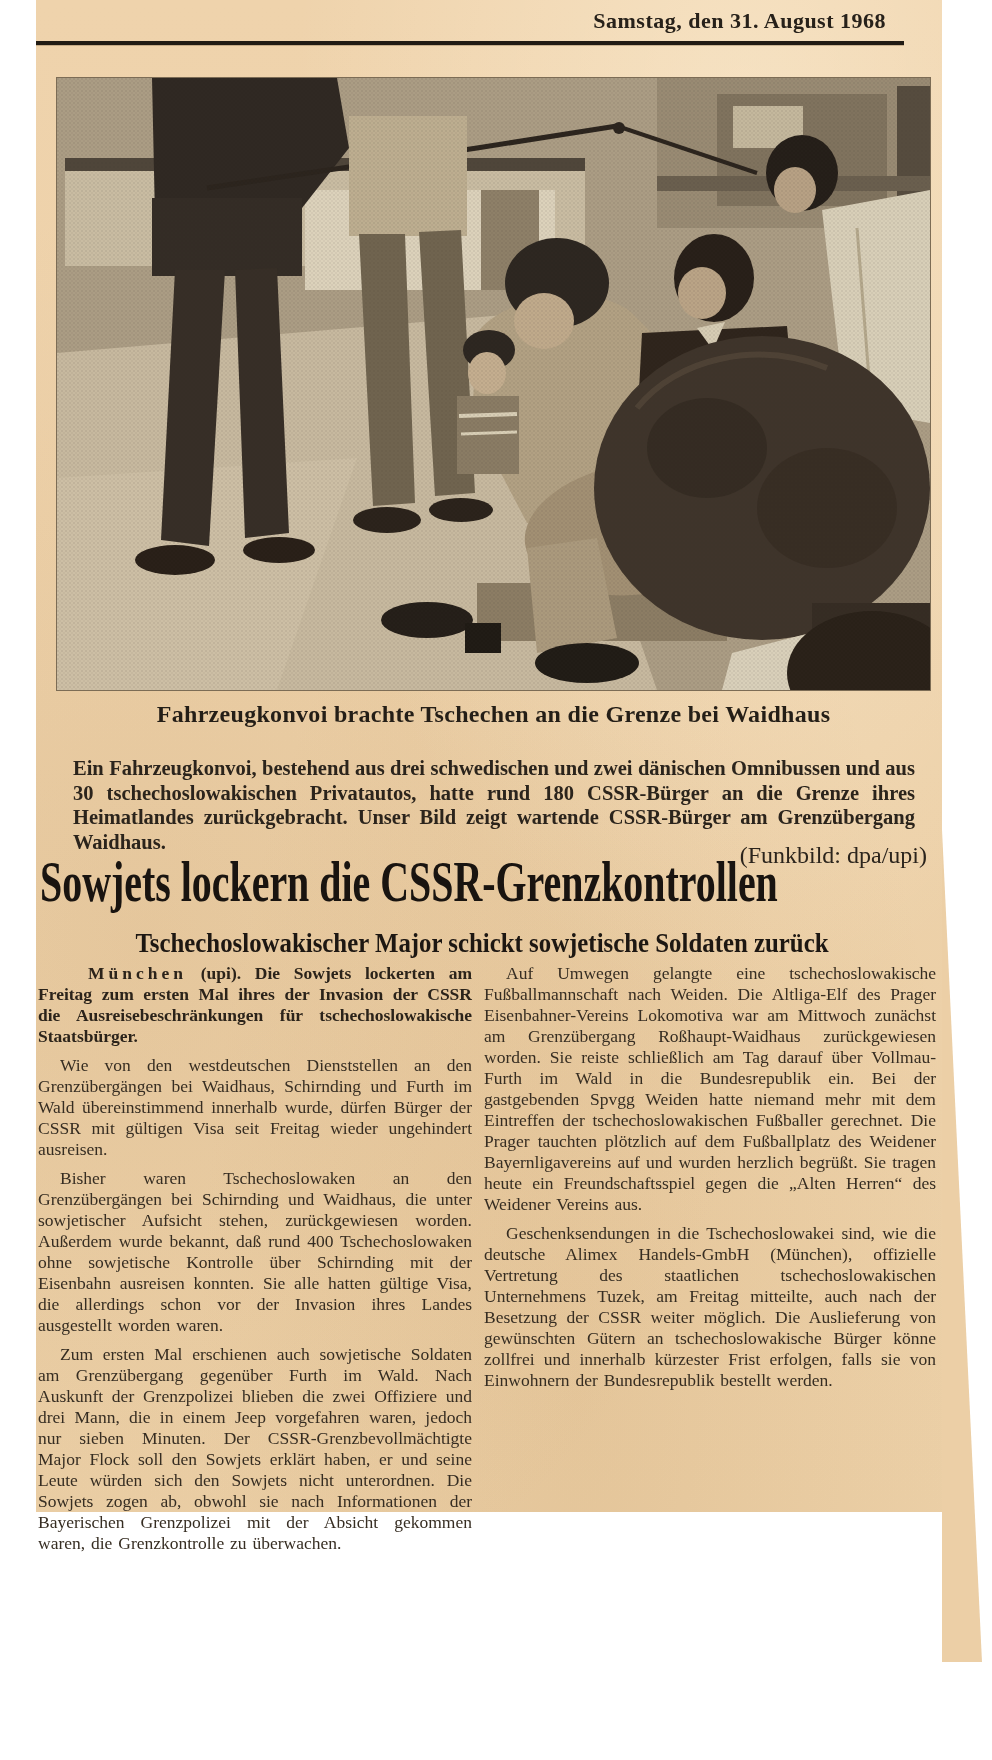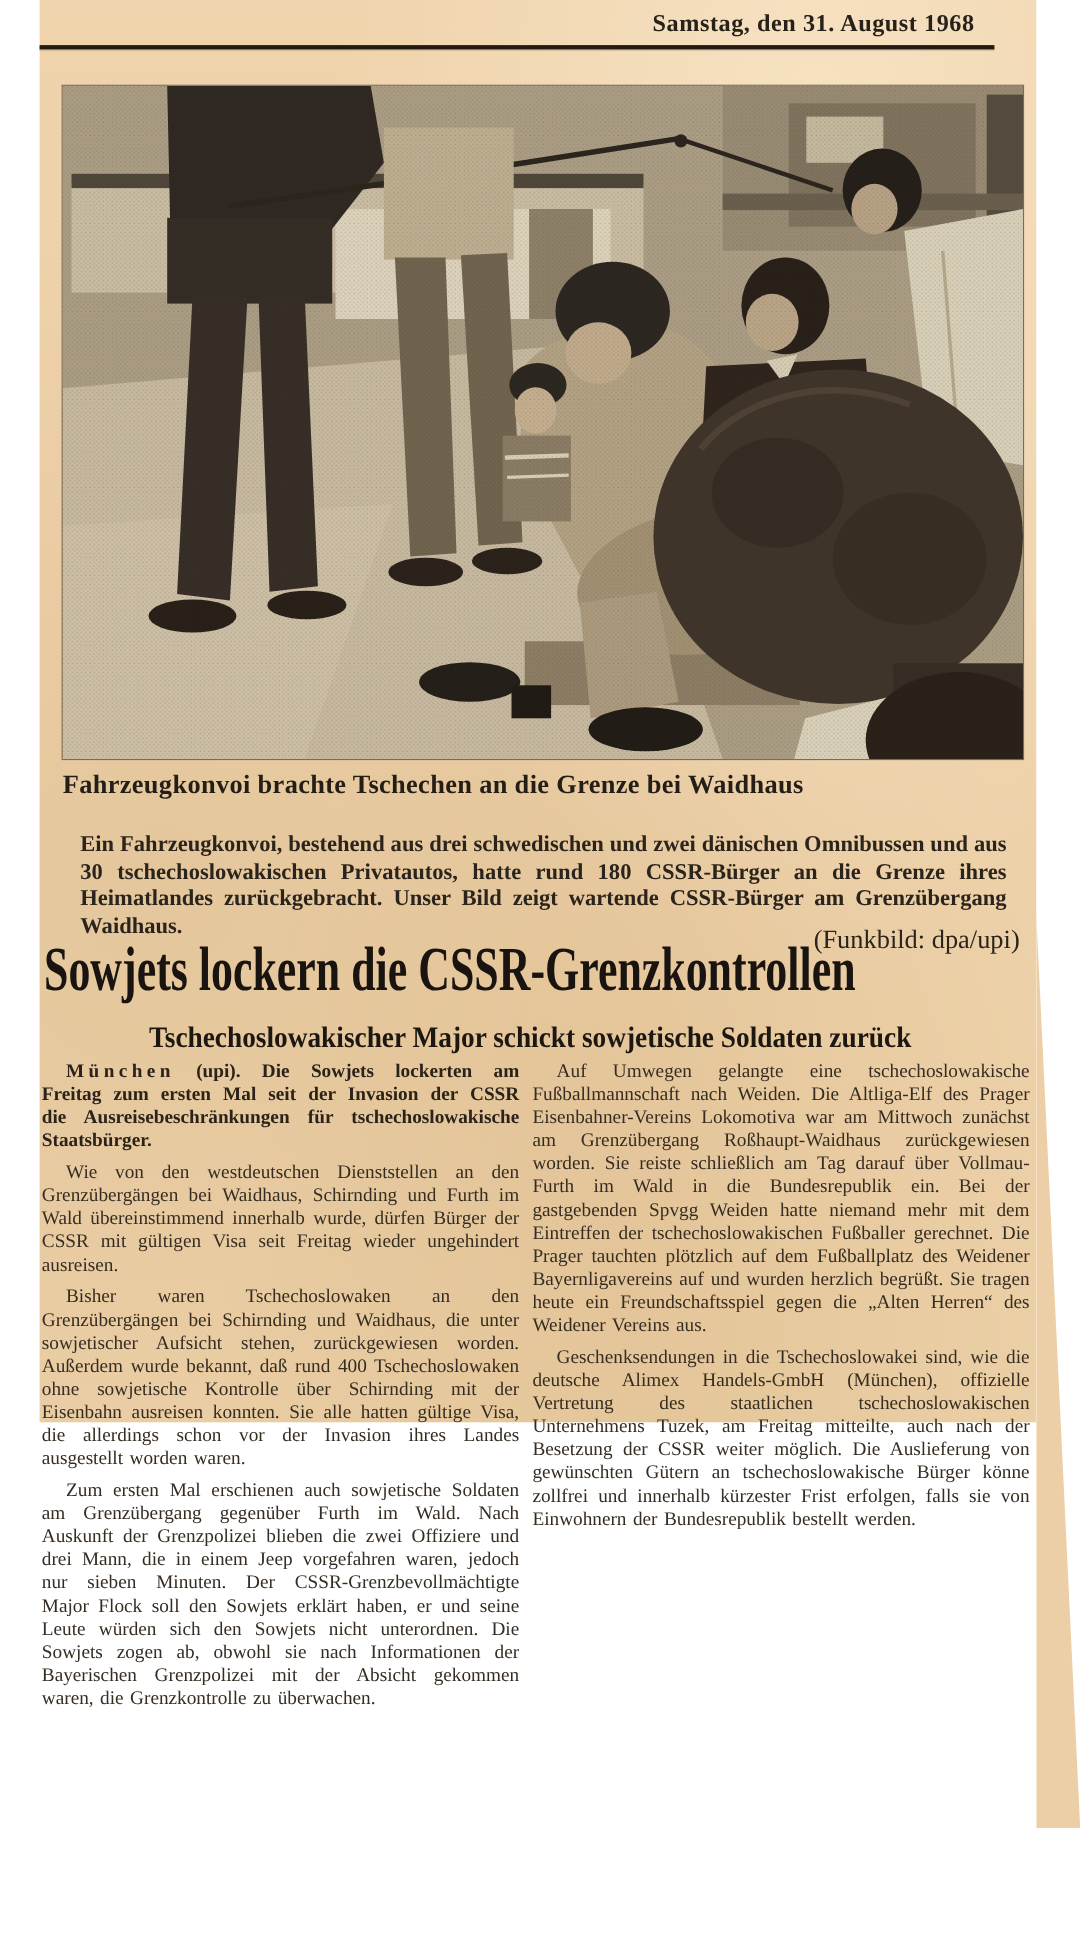--- a/index.html
+++ b/index.html
@@ -6,21 +6,21 @@
   body{
     width:992px;height:1760px;
     background:#ffffff;
     position:relative;
     overflow:hidden;
     font-family:"Liberation Serif", serif;
     color:#32291f;
   }
   .paper{
     position:absolute;left:36px;top:0;
-    width:906px;height:1293px;
+    width:906px;height:1512px;
     background:
       radial-gradient(ellipse at 78% 10%, rgba(255,244,222,.45), transparent 45%),
       radial-gradient(ellipse at 12% 62%, rgba(189,146,92,.16), transparent 55%),
       radial-gradient(ellipse at 60% 92%, rgba(196,152,96,.18), transparent 50%),
       linear-gradient(#efd3ac,#ebcfa6);
   }
   .edge-wedge{
     position:absolute;right:-40px;top:830px;width:40px;height:832px;
     background:#eccfa6;
     clip-path:polygon(0 0,100% 100%,0 100%);
@@ -38,21 +38,21 @@
     box-shadow:0 1px 0 rgba(120,95,60,.35);
   }
   .photo{
     position:absolute;left:21px;top:78px;width:873px;height:612px;
     outline:1px solid #7c6c55;
     background:#b0a289;
   }
   .photo svg{display:block;width:100%;height:100%;}
   .caption-title{
     position:absolute;top:701px;left:21px;width:873px;
-    text-align:left;font-weight:bold;font-size:24px;
+    text-align:center;font-weight:bold;font-size:24px;
     color:#241e17;letter-spacing:.3px;
   }
   .caption-wrap{
     position:absolute;top:740px;left:21px;width:874px;
   }
   .caption-body{
     font-weight:bold;font-size:20.5px;line-height:24.5px;
     text-align:justify;margin:16px;
     color:#2b241c;
   }
@@ -82,21 +82,21 @@
     font-size:17.5px;line-height:21px;
     text-align:justify;text-indent:22px;
     margin:0 0 8px 0;
     word-spacing:1.5px;
     hyphens:auto;
     color:#362d22;
   }
   .col p.lead{
     font-weight:bold;word-spacing:3px;color:#2b231a;
   }
-  .lead .city{letter-spacing:4px;}
+  .lead .city{letter-spacing:4px;margin-left:28px;}
 </style>
 </head>
 <body>
 
 <div class="paper">
   <div class="edge-wedge"></div>
 
   <div class="dateline">Samstag, den 31. August 1968</div>
   <div class="toprule"></div>
 
@@ -208,21 +208,21 @@
   <div class="caption-wrap">
     <p class="caption-body">Ein Fahrzeugkonvoi, bestehend aus drei schwedischen und zwei dänischen Omnibussen und aus 30 tschechoslowakischen Privatautos, hatte rund 180 CSSR-Bürger an die Grenze ihres Heimatlandes zurückgebracht. Unser Bild zeigt wartende CSSR-Bürger am Grenzübergang Waidhaus.</p>
     <span class="caption-credit">(Funkbild: dpa/upi)</span>
   </div>
 
   <div class="headline">Sowjets lockern die CSSR-Grenzkontrollen</div>
   <div class="subheadline">Tschechoslowakischer Major schickt sowjetische Soldaten zurück</div>
 
   <div class="columns">
     <div class="col">
-      <p class="lead"><span class="city">München</span> <span>(upi).</span> <span>Die Sowjets lockerten am Freitag zum ersten Mal seit der Invasion der CSSR die Ausreisebeschränkungen für tschechoslowakische Staatsbürger.</span></p>
+      <p class="lead"><span class="city">München</span> <span>(upi).</span> <span>Die Sowjets lockerten am Freitag zum ersten Mal ihres der Invasion der CSSR die Ausreisebeschränkungen für tschechoslowakische Staatsbürger.</span></p>
       <p>Wie von den westdeutschen Dienststellen an den Grenzübergängen bei Waidhaus, Schirnding und Furth im Wald übereinstimmend innerhalb wurde, dürfen Bürger der CSSR mit gültigen Visa seit Freitag wieder ungehindert ausreisen.</p>
       <p>Bisher waren Tschechoslowaken an den Grenzübergängen bei Schirnding und Waidhaus, die unter sowjetischer Aufsicht stehen, zurückgewiesen worden. Außerdem wurde bekannt, daß rund 400 Tschechoslowaken ohne sowjetische Kontrolle über Schirnding mit der Eisenbahn ausreisen konnten. Sie alle hatten gültige Visa, die allerdings schon vor der Invasion ihres Landes ausgestellt worden waren.</p>
       <p>Zum ersten Mal erschienen auch sowjetische Soldaten am Grenzübergang gegenüber Furth im Wald. Nach Auskunft der Grenzpolizei blieben die zwei Offiziere und drei Mann, die in einem Jeep vorgefahren waren, jedoch nur sieben Minuten. Der CSSR-Grenzbevollmächtigte Major Flock soll den Sowjets erklärt haben, er und seine Leute würden sich den Sowjets nicht unterordnen. Die Sowjets zogen ab, obwohl sie nach Informationen der Bayerischen Grenzpolizei mit der Absicht gekommen waren, die Grenzkontrolle zu überwachen.</p>
     </div>
     <div class="col">
       <p>Auf Umwegen gelangte eine tschechoslowakische Fußballmannschaft nach Weiden. Die Altliga-Elf des Prager Eisenbahner-Vereins Lokomotiva war am Mittwoch zunächst am Grenzübergang Roßhaupt-Waidhaus zurückgewiesen worden. Sie reiste schließlich am Tag darauf über Vollmau-Furth im Wald in die Bundesrepublik ein. Bei der gastgebenden Spvgg Weiden hatte niemand mehr mit dem Eintreffen der tschechoslowakischen Fußballer gerechnet. Die Prager tauchten plötzlich auf dem Fußballplatz des Weidener Bayernligavereins auf und wurden herzlich begrüßt. Sie tragen heute ein Freundschaftsspiel gegen die „Alten Herren“ des Weidener Vereins aus.</p>
       <p>Geschenksendungen in die Tschechoslowakei sind, wie die deutsche Alimex Handels-GmbH (München), offizielle Vertretung des staatlichen tschechoslowakischen Unternehmens Tuzek, am Freitag mitteilte, auch nach der Besetzung der CSSR weiter möglich. Die Auslieferung von gewünschten Gütern an tschechoslowakische Bürger könne zollfrei und innerhalb kürzester Frist erfolgen, falls sie von Einwohnern der Bundesrepublik bestellt werden.</p>
     </div>
   </div>
 </div>

